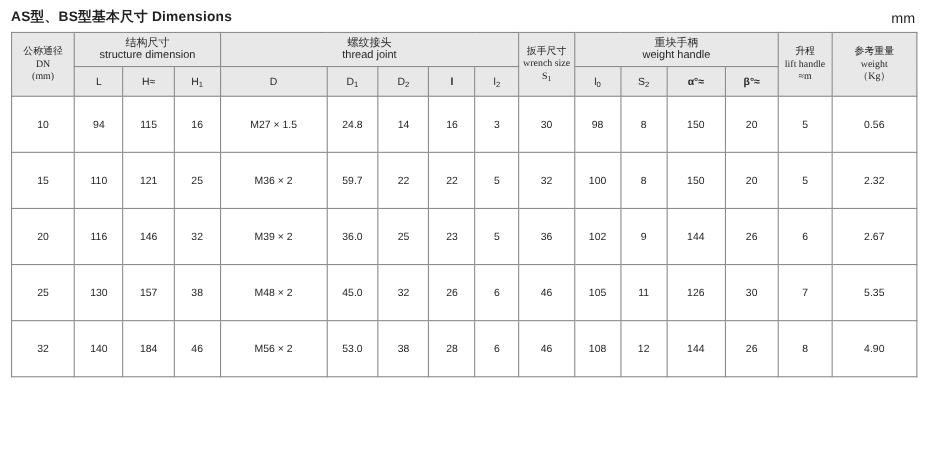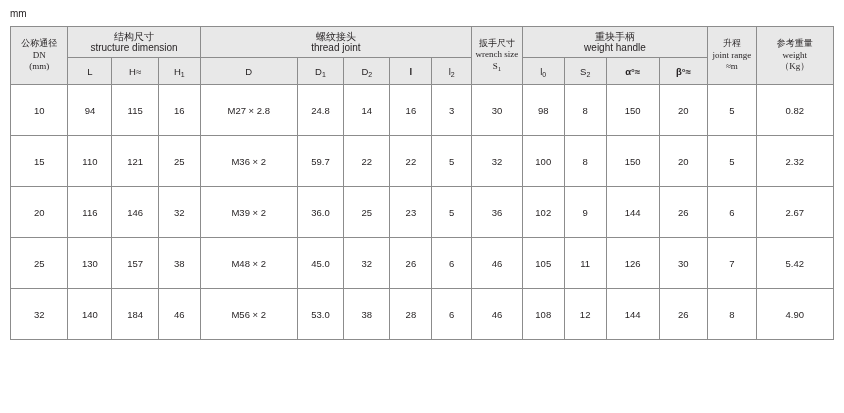--- a/index.html
+++ b/index.html
@@ -27,21 +27,21 @@
     justify-content: space-between;
     margin-bottom: 6px;
   }
   .doc-title {
     font-size: 12.5px;
     font-weight: bold;
     letter-spacing: 0.2px;
     line-height: 15px;
   }
   .unit-note {
-    font-size: 10px;
+    font-size: 13px;
     color: #231f20;
     padding-right: 2px;
     line-height: 12px;
   }
   table.dims {
     border-collapse: collapse;
     table-layout: fixed;
     width: 824px;
     border: 1px solid #8c8c8c;
   }
@@ -90,20 +90,21 @@
     position: relative;
     top: 2px;
   }
 </style>
 </head>
 <body>
 
 <div class="page">
 
   <div class="title-row">
+    <div class="doc-title">AS型、BS型基本尺寸  Dimensions</div>
     <div class="unit-note">mm</div>
   </div>
 
   <table class="dims">
     <colgroup>
       <col style="width:52px">
       <col style="width:40px">
         <col style="width:42px">
         <col style="width:38px">
       <col style="width:88px">
@@ -138,21 +139,21 @@
           <span class="cn">扳手尺寸</span>
           <span class="en">wrench size</span>
           <span class="en">S<sub>1</sub></span>
         </td>
         <td class="hgroup" colspan="4">
           <span class="cn">重块手柄</span>
           <span class="en">weight handle</span>
         </td>
         <td class="hgroup tall" rowspan="2">
           <span class="cn">升程</span>
-          <span class="en">joint range</span>
+          <span class="en">lift handle</span>
           <span class="en">≈m</span>
         </td>
         <td class="hgroup tall" rowspan="2">
           <span class="cn">参考重量</span>
           <span class="en">weight</span>
           <span class="en">（Kg）</span>
         </td>
       </tr>
       <tr>
         <td class="hsym">L</td>
@@ -168,32 +169,32 @@
         <td class="hsym"><b>α°≈</b></td>
         <td class="hsym"><b>β°≈</b></td>
       </tr>
     </thead>
     <tbody>
       <tr>
         <td>10</td>
         <td>94</td>
         <td>115</td>
         <td>16</td>
-        <td>M27 × 2.8</td>
+        <td>M27 × 1.5</td>
         <td>24.8</td>
         <td>14</td>
         <td>16</td>
         <td>3</td>
         <td>30</td>
         <td>98</td>
         <td>8</td>
         <td>150</td>
         <td>20</td>
         <td>5</td>
-        <td>0.82</td>
+        <td>0.56</td>
       </tr>
       <tr>
         <td>15</td>
         <td>110</td>
         <td>121</td>
         <td>25</td>
         <td>M36 × 2</td>
         <td>59.7</td>
         <td>22</td>
         <td>22</td>
@@ -233,21 +234,21 @@
         <td>45.0</td>
         <td>32</td>
         <td>26</td>
         <td>6</td>
         <td>46</td>
         <td>105</td>
         <td>11</td>
         <td>126</td>
         <td>30</td>
         <td>7</td>
-        <td>5.42</td>
+        <td>5.35</td>
       </tr>
       <tr>
         <td>32</td>
         <td>140</td>
         <td>184</td>
         <td>46</td>
         <td>M56 × 2</td>
         <td>53.0</td>
         <td>38</td>
         <td>28</td>

